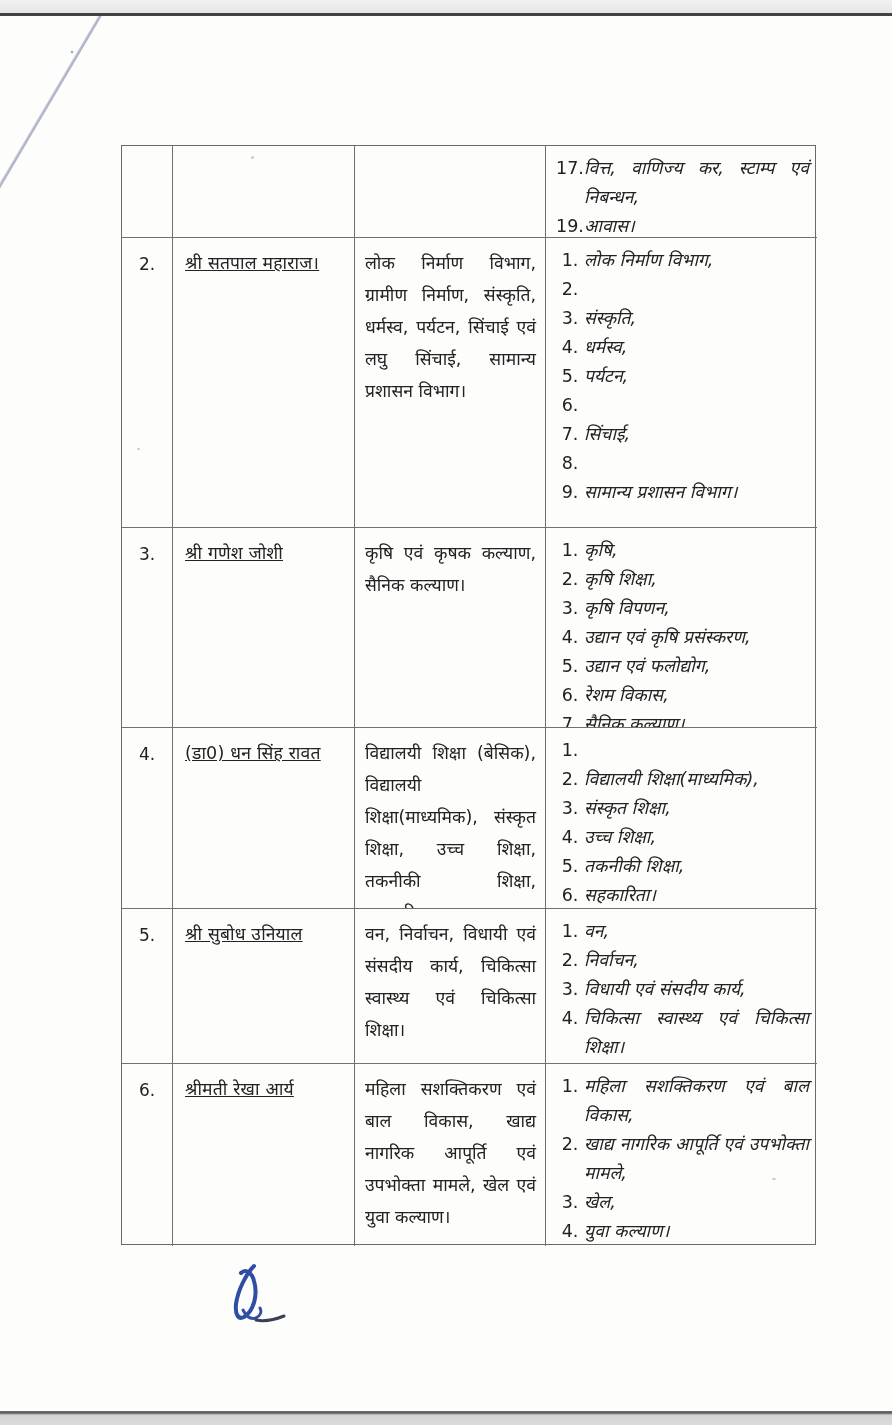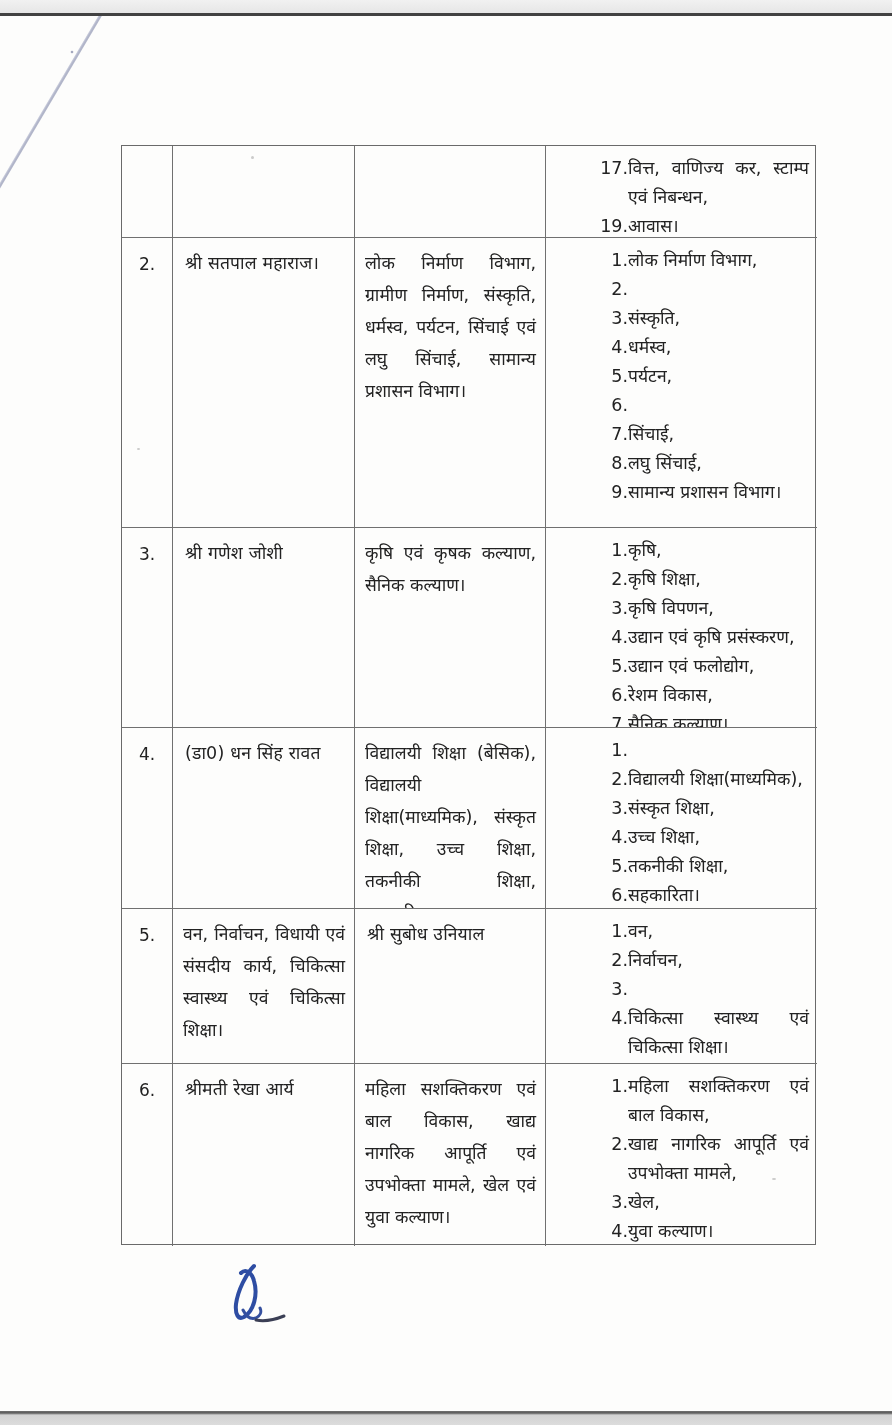--- a/index.html
+++ b/index.html
@@ -50,43 +50,44 @@
   .cell.rowlast{border-bottom:none;}
   .cell.serial{
     text-align:center;
     padding-top:11px;
     font-size:17px;
   }
   .cell.name{
     padding:10px 6px 12px 12px;
     line-height:30px;
     letter-spacing:.2px;
+    text-decoration:underline;
   }
   .cell.summary{
     padding:9px 9px 0 10px;
     text-align:justify;
     line-height:32px;
   }
   .cell.listcol{padding:8px 6px 0 8px;}
   ol.plist{list-style:none;margin:0;padding:0;}
   ol.plist li{
     display:flex;
     align-items:flex-start;
     line-height:29px;
   }
   ol.plist .num{
     flex:0 0 28px;
-    text-align:right;
+    text-align:center;
     padding-left:2px;
-    margin-left:44px;
   }
   ol.plist .txt{
     flex:1;
     text-align:justify;
     padding-right:2px;
+    font-style:italic;
   }
   .signature-svg{position:absolute;left:212px;top:1258px;z-index:2;}
 </style>
 </head>
 <body>
 
 <div class="top-edge"></div>
 
 <svg class="crease-svg" width="140" height="220" viewBox="0 0 140 220">
   <path d="M102 13 L-6 196" stroke="#a3a8c0" stroke-width="2.6" fill="none" opacity="0.85"></path>
@@ -152,21 +153,20 @@
           <span class="num">6.</span>
         </li>
 
         <li>
           <span class="num">7.</span>
           <span class="txt">सिंचाई,</span>
         </li>
 
         <li>
           <span class="num">8.</span>
-          <span class="txt">लघु सिंचाई,</span>
         </li>
 
         <li>
           <span class="num">9.</span>
           <span class="txt">सामान्य प्रशासन विभाग।</span>
         </li>
       </ol>
   </div>
 
   <div class="cell serial col1">3.</div>
@@ -243,37 +243,38 @@
         </li>
 
         <li>
           <span class="num">6.</span>
           <span class="txt">सहकारिता।</span>
         </li>
       </ol>
   </div>
 
   <div class="cell serial col1">5.</div>
+  <div class="cell name col2">श्री सुबोध उनियाल</div>
   <div class="cell summary col3">वन, निर्वाचन, विधायी एवं संसदीय कार्य, चिकित्सा स्वास्थ्य एवं चिकित्सा शिक्षा।</div>
-  <div class="cell name col2">श्री सुबोध उनियाल</div>
   <div class="cell listcol col4">
     <ol class="plist">
 
         <li>
           <span class="num">1.</span>
           <span class="txt">वन,</span>
         </li>
 
         <li>
           <span class="num">2.</span>
           <span class="txt">निर्वाचन,</span>
         </li>
 
         <li>
           <span class="num">3.</span>
+          <span class="txt">विधायी एवं संसदीय कार्य,</span>
         </li>
 
         <li>
           <span class="num">4.</span>
           <span class="txt">चिकित्सा स्वास्थ्य एवं चिकित्सा शिक्षा।</span>
         </li>
       </ol>
   </div>
 
   <div class="cell serial col1 rowlast">6.</div>

